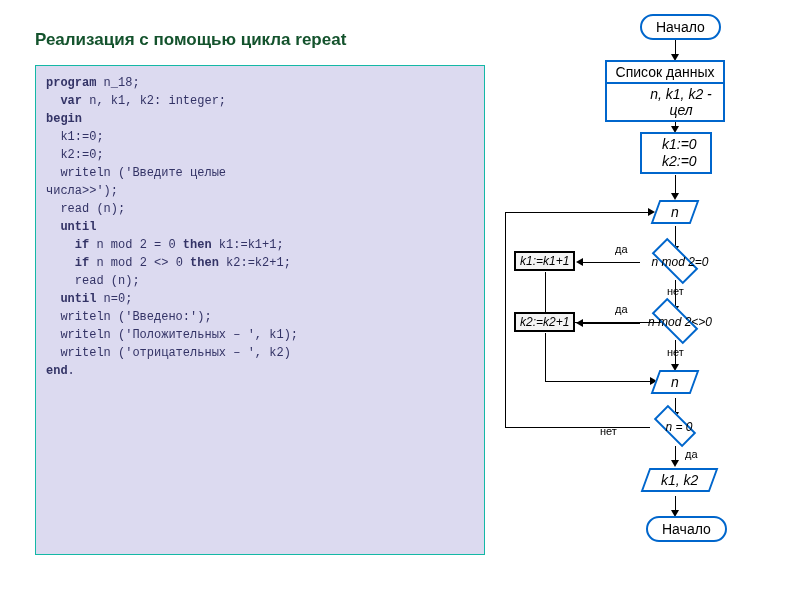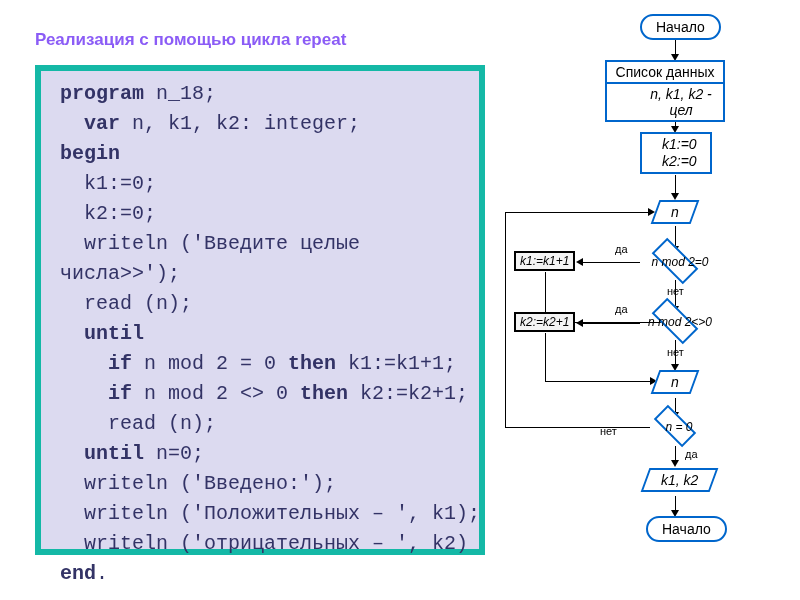--- a/index.html
+++ b/index.html
@@ -1,18 +1,18 @@
 <!DOCTYPE html>
 <html><head>
 <meta charset="utf-8">
 <style>
   * { box-sizing: border-box; margin: 0; padding: 0; }
   body { width: 800px; height: 600px; font-family: Arial, sans-serif; background: #fff; position: relative; overflow: hidden; }
-  .header { position: absolute; top: 30px; left: 35px; font-weight: bold; font-size: 17px; color: #8b5cf6; width: 360px; }
-  .code-panel { position: absolute; top: 65px; left: 35px; width: 450px; height: 490px; background: #dcdaf0; border: 6px solid #14b8a6; padding: 8px 19px; font-family: 'Courier New', monospace; font-size: 20px; line-height: 1.5; color: #333366; white-space: pre; }
+  .header { position: absolute; top: 30px; left: 35px; font-weight: bold; font-size: 17px; color: #14532d; width: 360px; }
+  .code-panel { position: absolute; top: 65px; left: 35px; width: 450px; height: 490px; background: #dcdaf0; border: 1px solid #14b8a6; padding: 8px 10px; font-family: 'Courier New', monospace; font-size: 12px; line-height: 1.5; color: #333366; white-space: pre; }
   .kw { color: #333366; font-weight: bold; }
   .flowchart { position: absolute; top: 10px; left: 500px; width: 300px; height: 580px; }
   .arrow-line { position: absolute; background: #000; }
   .arrowhead { position: absolute; width: 0; height: 0; }
   .arrowhead.down { border-left: 4px solid transparent; border-right: 4px solid transparent; border-top: 7px solid #000; }
   .arrowhead.right { border-top: 4px solid transparent; border-bottom: 4px solid transparent; border-left: 7px solid #000; }
   .arrowhead.left { border-top: 4px solid transparent; border-bottom: 4px solid transparent; border-right: 7px solid #000; }
   .terminal { position: absolute; border: 2px solid #0066cc; border-radius: 14px; text-align: center; font-size: 14px; padding: 3px 14px; background: #fff; }
   .rect { position: absolute; border: 2px solid #0066cc; text-align: center; font-size: 14px; padding: 2px 20px; background: #fff; }
   .parallelogram { position: absolute; border: 2px solid #0066cc; background: #fff; text-align: center; font-size: 14px; font-style: italic; padding: 2px 14px; transform: skewX(-20deg); }

